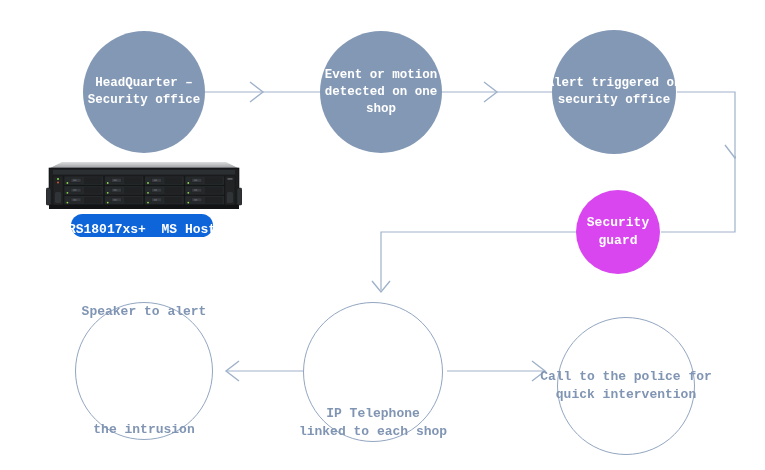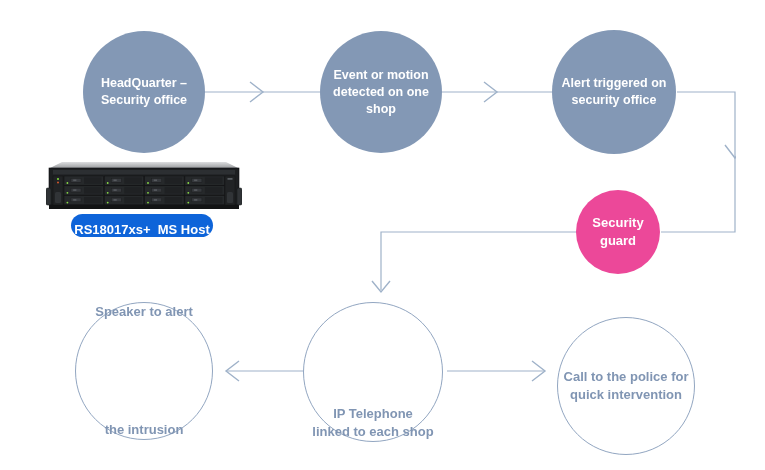--- a/index.html
+++ b/index.html
@@ -1,30 +1,30 @@
 <!DOCTYPE html>
 <html><head>
 <meta charset="utf-8">
 <style>
   html,body{margin:0;padding:0;background:#ffffff;}
   .stage{
     position:relative;width:736px;height:470px;background:#ffffff;overflow:hidden;
-    font-family:Liberation Sans, sans-serif;
+    font-family:Liberation Mono, monospace;
   }
   .connectors{position:absolute;left:0;top:0;z-index:1;}
   .node{
     position:absolute;border-radius:50%;display:flex;flex-direction:column;
     align-items:center;justify-content:center;text-align:center;z-index:2;
   }
   .node span{display:block;white-space:nowrap;}
   .filled-gray{
     background:#8398B5;color:#ffffff;font-weight:700;font-size:12.5px;line-height:17px;
   }
   .filled-blue{
-    background:#ec4899;color:#ffffff;font-weight:700;font-size:13px;line-height:18px;
+    background:#d946ef;color:#ffffff;font-weight:700;font-size:13px;line-height:18px;
   }
   .outlined{
     background:#ffffff;border:1px solid #92A6C1;color:#8095B3;font-weight:700;
     font-size:13px;line-height:18px;
   }
   .node-hq{left:83px;top:31px;width:122px;height:122px;}
   .node-event{left:320px;top:31px;width:122px;height:122px;}
   .node-alert{left:552px;top:30px;width:124px;height:124px;}
   .node-guard{left:576px;top:190px;width:84px;height:84px;}
   .node-speaker{left:75px;top:302px;width:136px;height:136px;justify-content:space-between;}

